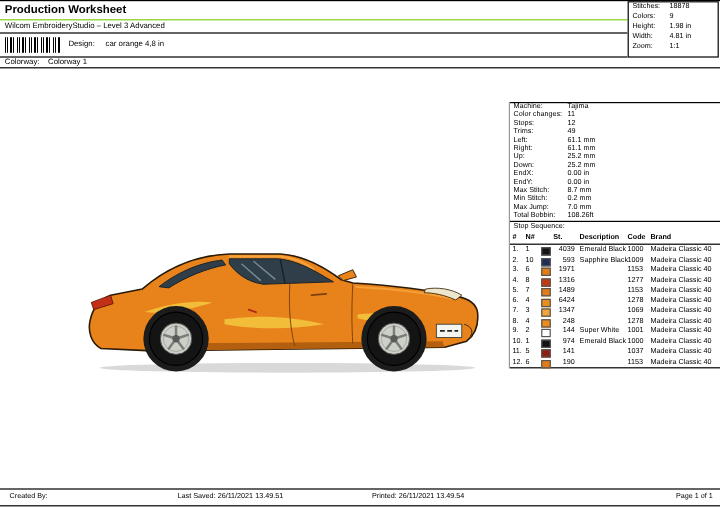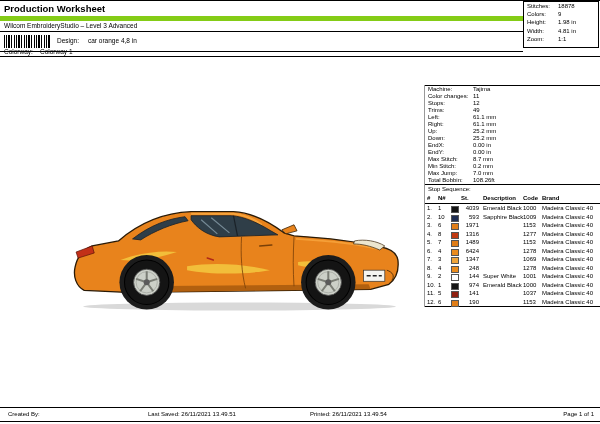--- a/index.html
+++ b/index.html
@@ -6,21 +6,21 @@
   body{
     width:600px;height:424px;position:relative;overflow:hidden;
     background:#ffffff;color:#000;
     font-family:"Liberation Sans", sans-serif;
     -webkit-font-smoothing:antialiased;
   }
   .page{position:absolute;inset:0;border-top:1.5px solid #000;}
 
   
   .hdr-left{position:absolute;left:0;top:0;width:523px;}
-  .hrow1{height:15px;line-height:15px;border-bottom:5px solid #84cc16;padding-left:4px;
+  .hrow1{height:15px;line-height:15px;border-bottom:1px solid #84cc16;padding-left:4px;
          font-size:9.5px;font-weight:bold;}
   .hrow2{height:10px;line-height:10px;border-bottom:1px solid #000;padding-left:4px;font-size:6.5px;}
   .hrow3{height:19px;border-bottom:1px solid #000;position:relative;font-size:6.5px;}
   .barcode{position:absolute;left:4px;top:3px;width:46px;height:13px;
     background:repeating-linear-gradient(90deg,#000 0 1px,#fff 1px 2px,#000 2px 3px,#fff 3px 4px,#000 4px 6px,#fff 6px 7px,#000 7px 8px,#fff 8px 10px);}
   .design-label{position:absolute;left:57px;top:5px;}
   .design-value{position:absolute;left:88px;top:5px;}
   .colorway-row{position:absolute;left:0;top:46px;width:600px;height:9px;border-bottom:1px solid #000;
     font-size:6.5px;line-height:9px;}
   .colorway-label{position:absolute;left:4px;}

